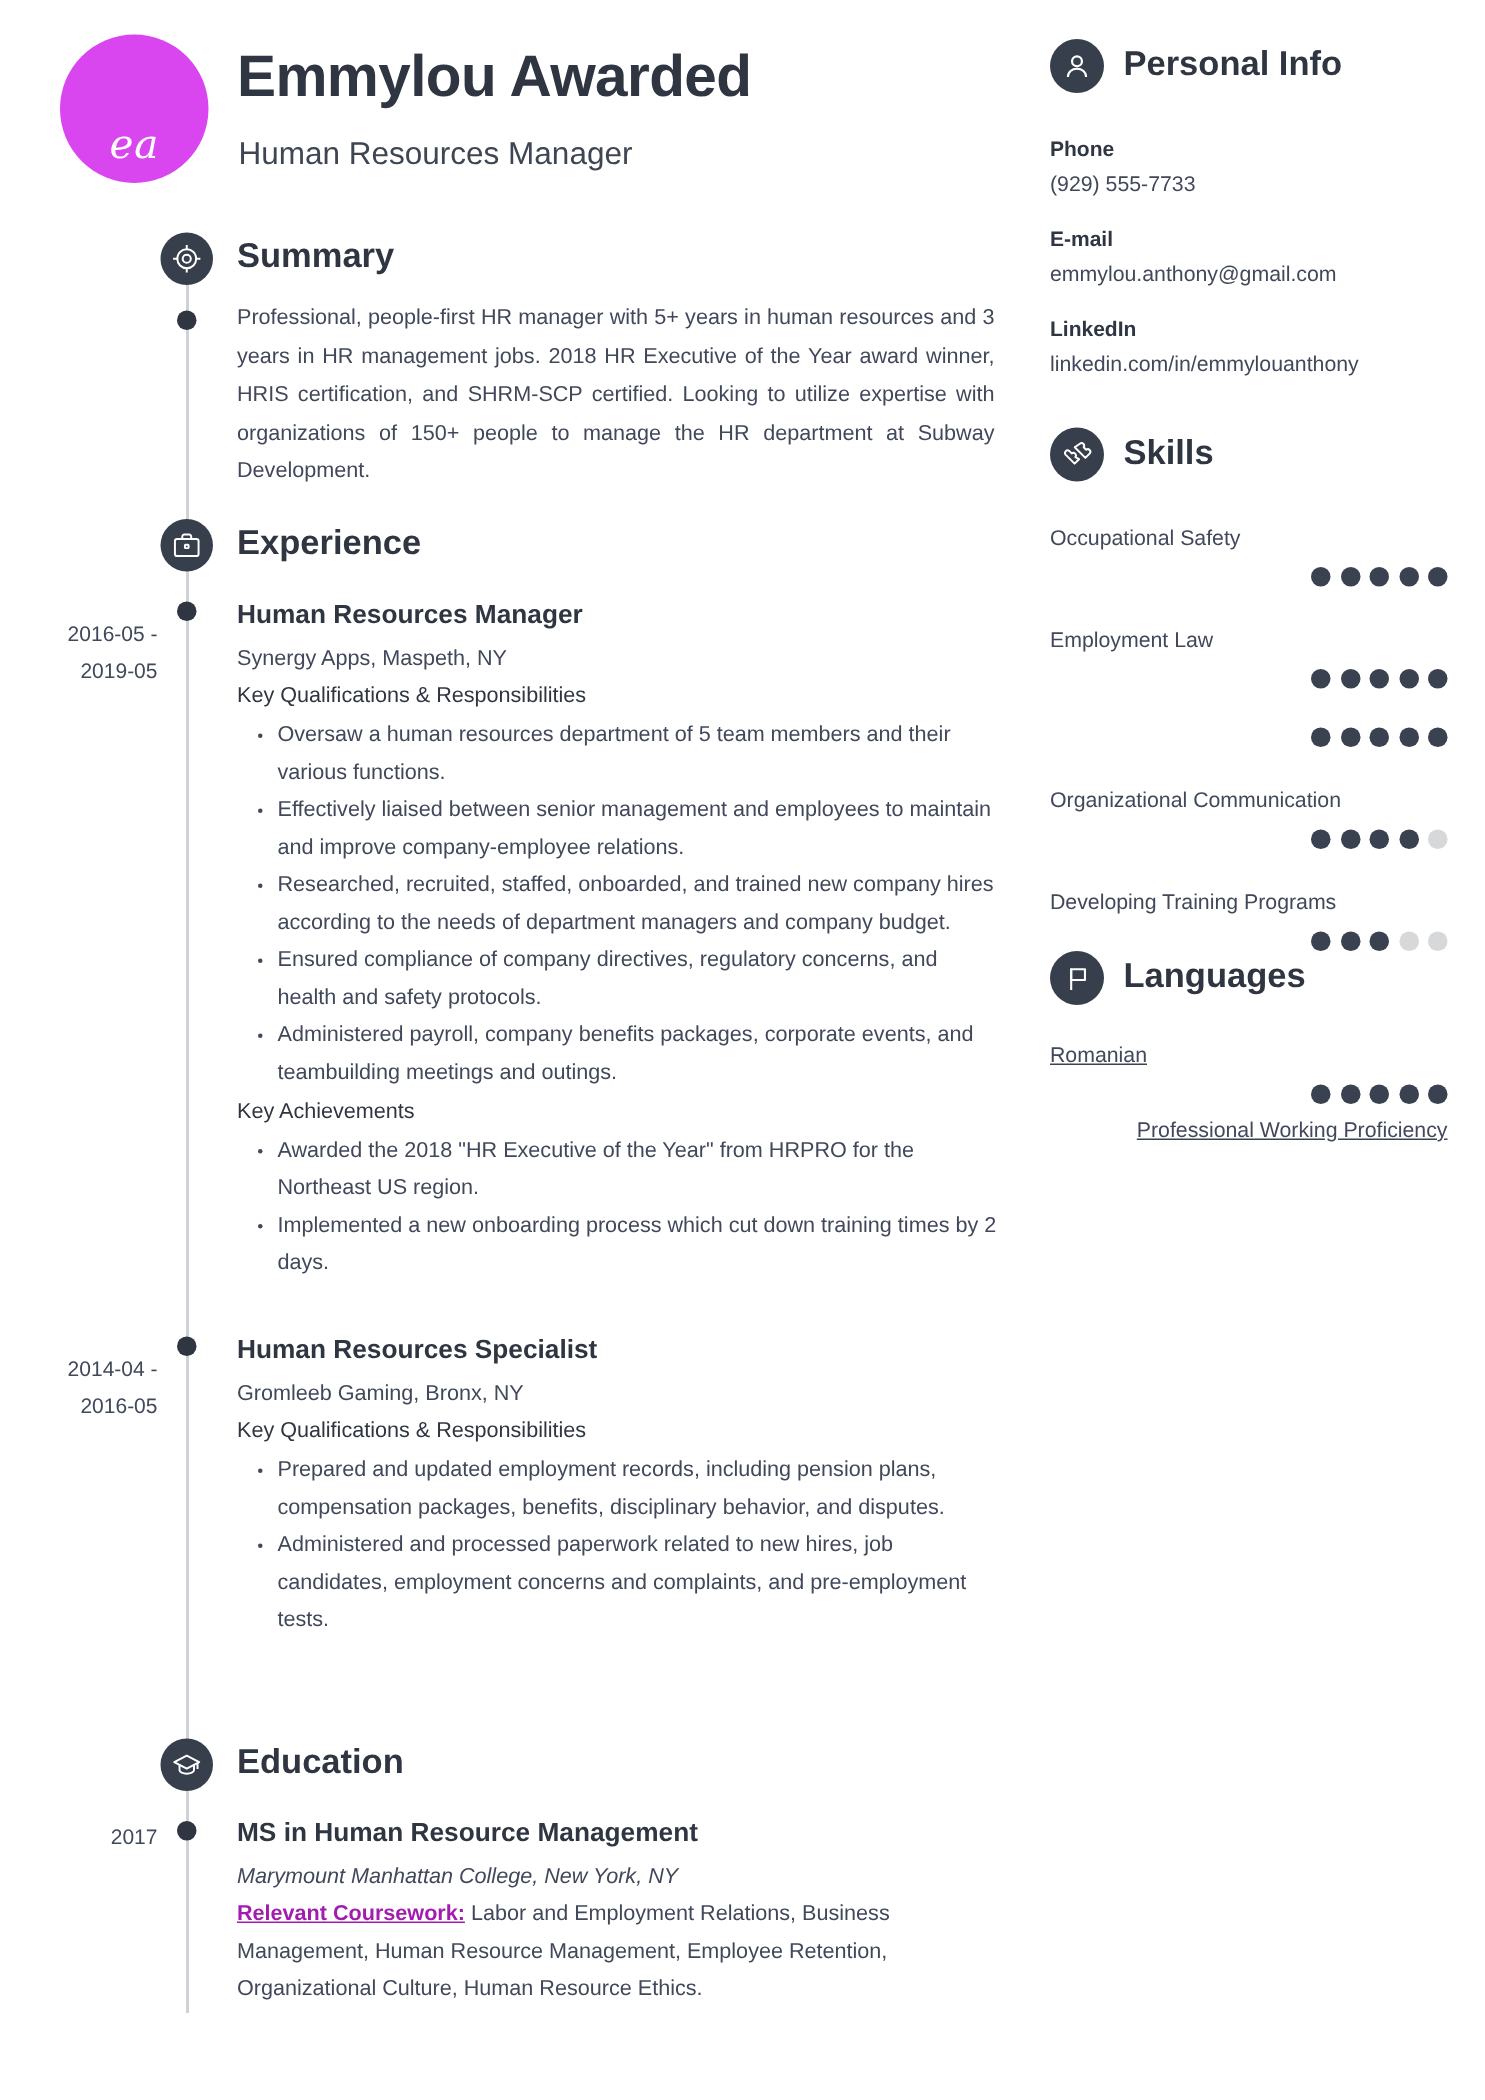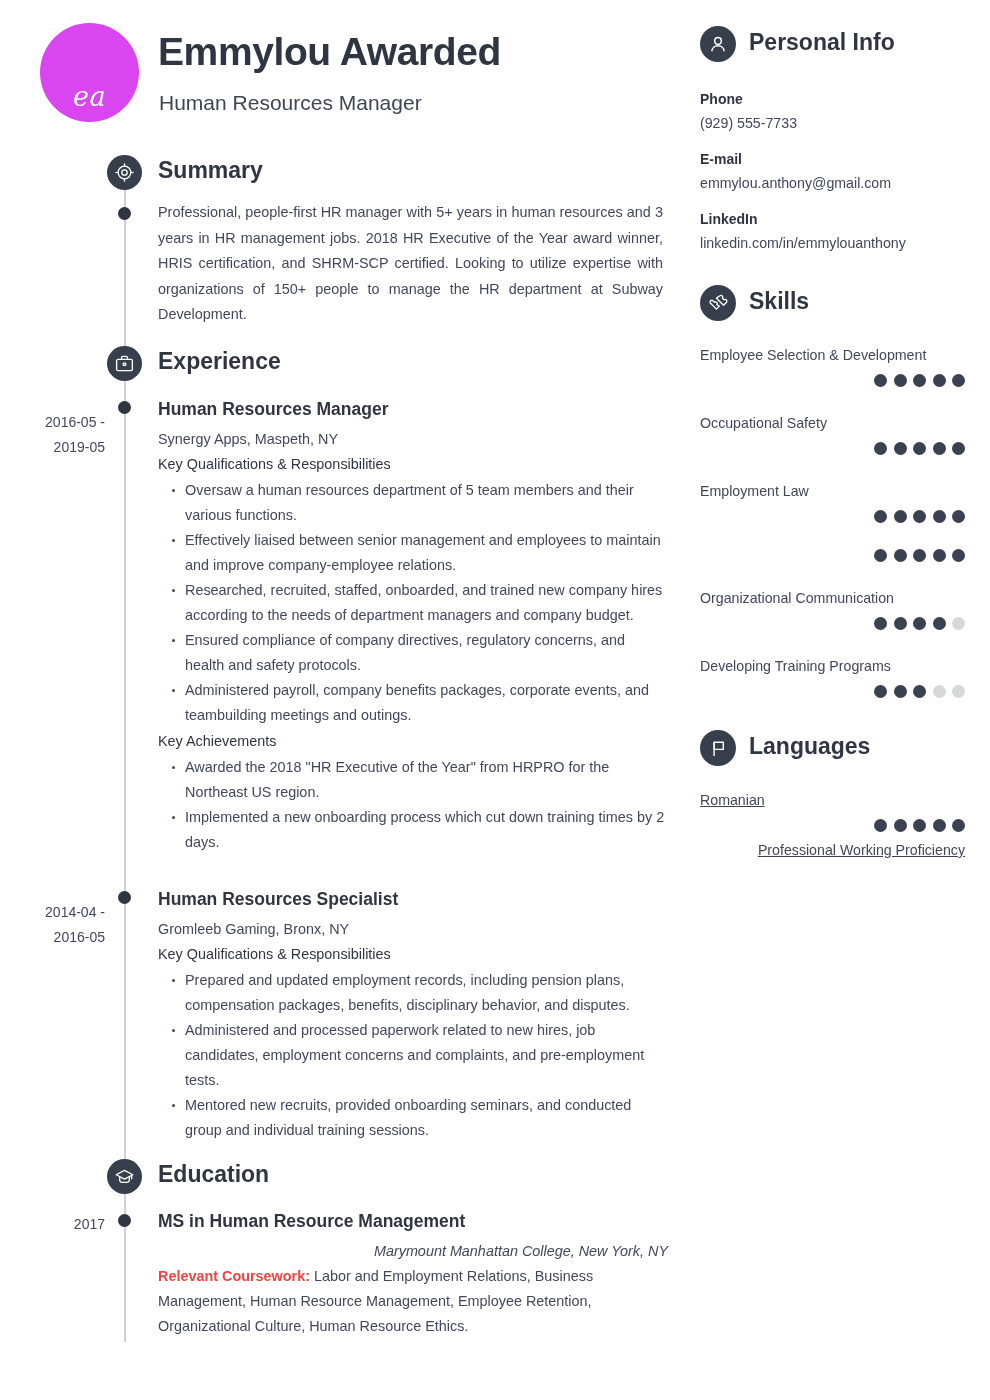--- a/index.html
+++ b/index.html
@@ -134,21 +134,21 @@
     font-weight: bold;
     color: #2f3642;
     line-height: 22px;
   }
   .entry-sub {
     font-size: 14.4px;
     line-height: 24px;
     color: #41485a;
     margin-top: 7px;
   }
-  .entry-sub.italic { font-style: italic; text-align: right; }
+  .entry-sub.italic { font-style: italic; }
   .sub-head {
     font-size: 14.4px;
     font-weight: normal;
     color: #2f3642;
     line-height: 24px;
     margin-top: 1px;
   }
   ul.bullets {
     margin: 2px 0 0 0;
     padding: 0 0 0 14px;
@@ -169,21 +169,21 @@
     width: 3px; height: 3px;
     border-radius: 50%;
     background: #41485a;
   }
   .course-para {
     font-size: 14.4px;
     line-height: 25px;
     color: #41485a;
     margin-top: 1px;
   }
-  .course-para b { color: #ef4444; }
+  .course-para b { color: #a21caf; text-decoration: underline; }
 
   
   .rsec-head {
     position: relative;
     height: 38px;
   }
   .rsec-icon {
     position: absolute;
     left: 0; top: 0;
     width: 36px; height: 36px;
@@ -314,21 +314,20 @@
 
     <div class="date-range" style="top:900px;">2014-04 - 2016-05</div>
     <div class="tl-dot" style="top:891px;"></div>
     <div class="entry" style="top:888px;">
       <div class="entry-title">Human Resources Specialist</div>
       <div class="entry-sub">Gromleeb Gaming, Bronx, NY</div>
       <div class="sub-head">Key Qualifications &amp; Responsibilities</div>
       <ul class="bullets">
         <li>Prepared and updated employment records, including pension plans, compensation packages, benefits, disciplinary behavior, and disputes.</li>
         <li>Administered and processed paperwork related to new hires, job candidates, employment concerns and complaints, and pre-employment tests.</li>
-        <li>Mentored new recruits, provided onboarding seminars, and conducted group and individual training sessions.</li>
       </ul>
     </div>
 
     <div class="sec-head" style="top:1159px;">
       <span class="sec-icon">
         <svg width="21" height="21" viewBox="0 0 24 24" fill="none" stroke="#ffffff" stroke-width="1.5" stroke-linejoin="round">
           <path d="M12 5 L21.5 10 L12 15 L2.5 10 Z"></path>
           <path d="M6.5 12 v4.2 c0 1.5 2.6 2.6 5.5 2.6 s5.5-1.1 5.5-2.6 V12"></path>
           <path d="M20.2 10.6 v4.6"></path>
         </svg>
@@ -373,30 +372,20 @@
     <div class="rsec-head" style="margin-top:30px;">
       <span class="rsec-icon">
         <svg width="21" height="21" viewBox="0 0 24 24" fill="none" stroke="#ffffff" stroke-width="1.5" stroke-linejoin="round">
           <path d="M13.6 3.2 a2 2 0 0 1 2.9 2.7 l1.9 1.9 a2 2 0 0 1 2.8 2.8 l-3.4 3.4 -8.1-8.1 Z"></path>
           <path d="M10.2 13.4 a2 2 0 0 0-2.8-2.8 l-1.9-1.9 a2 2 0 0 0-2.8 2.8 l0 0 6.9 6.9 3.4-3.4 Z"></path>
         </svg>
       </span>
       <span class="rsec-title">Skills</span>
     </div>
 
-    <div class="skill" style="margin-top:22px;">
-      <div class="skill-name">Employee Selection &amp; Development</div>
-      <div class="dots">
-          <span class="dot"></span>
-          <span class="dot"></span>
-          <span class="dot"></span>
-          <span class="dot"></span>
-          <span class="dot"></span>
-        </div>
-    </div>
     <div class="skill">
       <div class="skill-name">Occupational Safety</div>
       <div class="dots">
           <span class="dot"></span>
           <span class="dot"></span>
           <span class="dot"></span>
           <span class="dot"></span>
           <span class="dot"></span>
         </div>
     </div>
@@ -433,21 +422,21 @@
       <div class="skill-name">Developing Training Programs</div>
       <div class="dots">
           <span class="dot"></span>
           <span class="dot"></span>
           <span class="dot"></span>
           <span class="dot off"></span>
           <span class="dot off"></span>
         </div>
     </div>
 
-    <div class="rsec-head" style="margin-top:32px;">
+    <div class="rsec-head" style="">
       <span class="rsec-icon">
         <svg width="21" height="21" viewBox="0 0 24 24" fill="none" stroke="#ffffff" stroke-width="1.6" stroke-linejoin="round">
           <path d="M7 4.2 v16.4"></path>
           <path d="M7 4.8 h10.5 v8.2 H7 Z"></path>
         </svg>
       </span>
       <span class="rsec-title">Languages</span>
     </div>
 
     <div class="skill" style="margin-top:22px;text-decoration:underline;">

